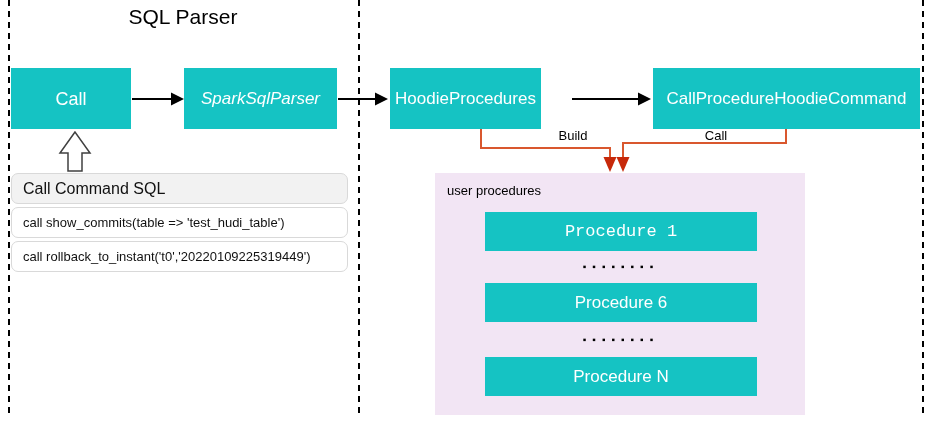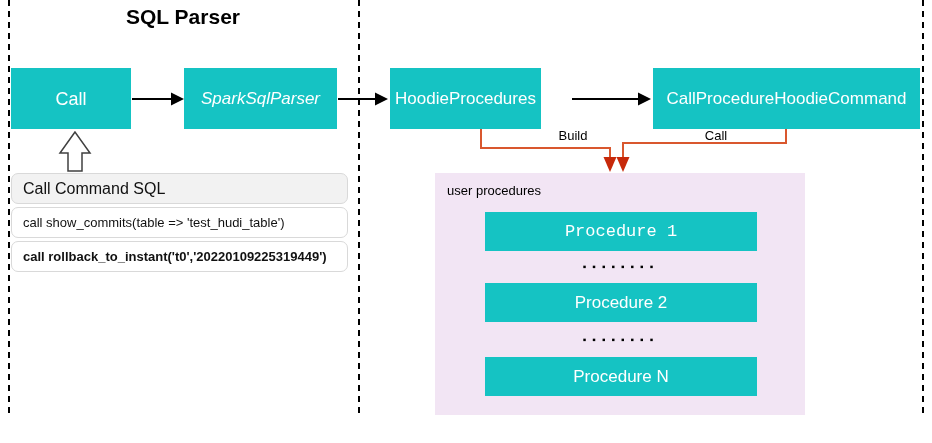--- a/index.html
+++ b/index.html
@@ -17,21 +17,20 @@
     width: 2px;
     height: 414px;
     background: repeating-linear-gradient(to bottom, #000 0 6px, transparent 6px 11px);
   }
   .lane-title {
     position: absolute;
     top: 5px;
     text-align: center;
     font-size: 21px;
     color: #000000;
-    font-weight: bold;
   }
   .node {
     position: absolute;
     top: 68px;
     height: 61px;
     background: var(--teal);
     color: #ffffff;
     display: flex;
     flex-direction: column;
     align-items: center;
@@ -132,31 +131,31 @@
   </div>
   <div class="node" style="left:653px; width:267px;">
     <span>CallProcedureHoodieCommand</span>
   </div>
 
   <div class="edge-label" style="left:538px; top:128px;">Build</div>
   <div class="edge-label" style="left:681px; top:128px;">Call</div>
 
   <div class="sql-panel-row" style="top:207px;">call show_commits(table =&gt; 'test_hudi_table')</div>
   <div class="sql-panel-row sql-panel-header" style="top:173px;">Call Command SQL</div>
-  <div class="sql-panel-row" style="top:241px;font-weight:bold;">call rollback_to_instant('t0','20220109225319449')</div>
+  <div class="sql-panel-row" style="top:241px;">call rollback_to_instant('t0','20220109225319449')</div>
 
   <div id="user-procedures">
     <div id="user-procedures-label">user procedures</div>
     <div class="procedure-box" style="top:39px;font-family:Liberation Mono, monospace;">
       <span>Procedure 1</span>
     </div>
     <div class="dots-row" style="top:88px;">▪▪▪▪▪▪▪▪</div>
     <div class="dots-row" style="top:161px;">▪▪▪▪▪▪▪▪</div>
     <div class="procedure-box" style="top:110px;">
-      <span>Procedure 2</span>
+      <span>Procedure 6</span>
     </div>
     <div class="procedure-box" style="top:184px;">
       <span>Procedure N</span>
     </div>
   </div>
 
   <svg id="connector-layer" viewBox="0 0 932 443" xmlns="http://www.w3.org/2000/svg">
 
     <g>
       <line x1="132" y1="99" x2="172" y2="99" stroke="#000" stroke-width="2"></line>

